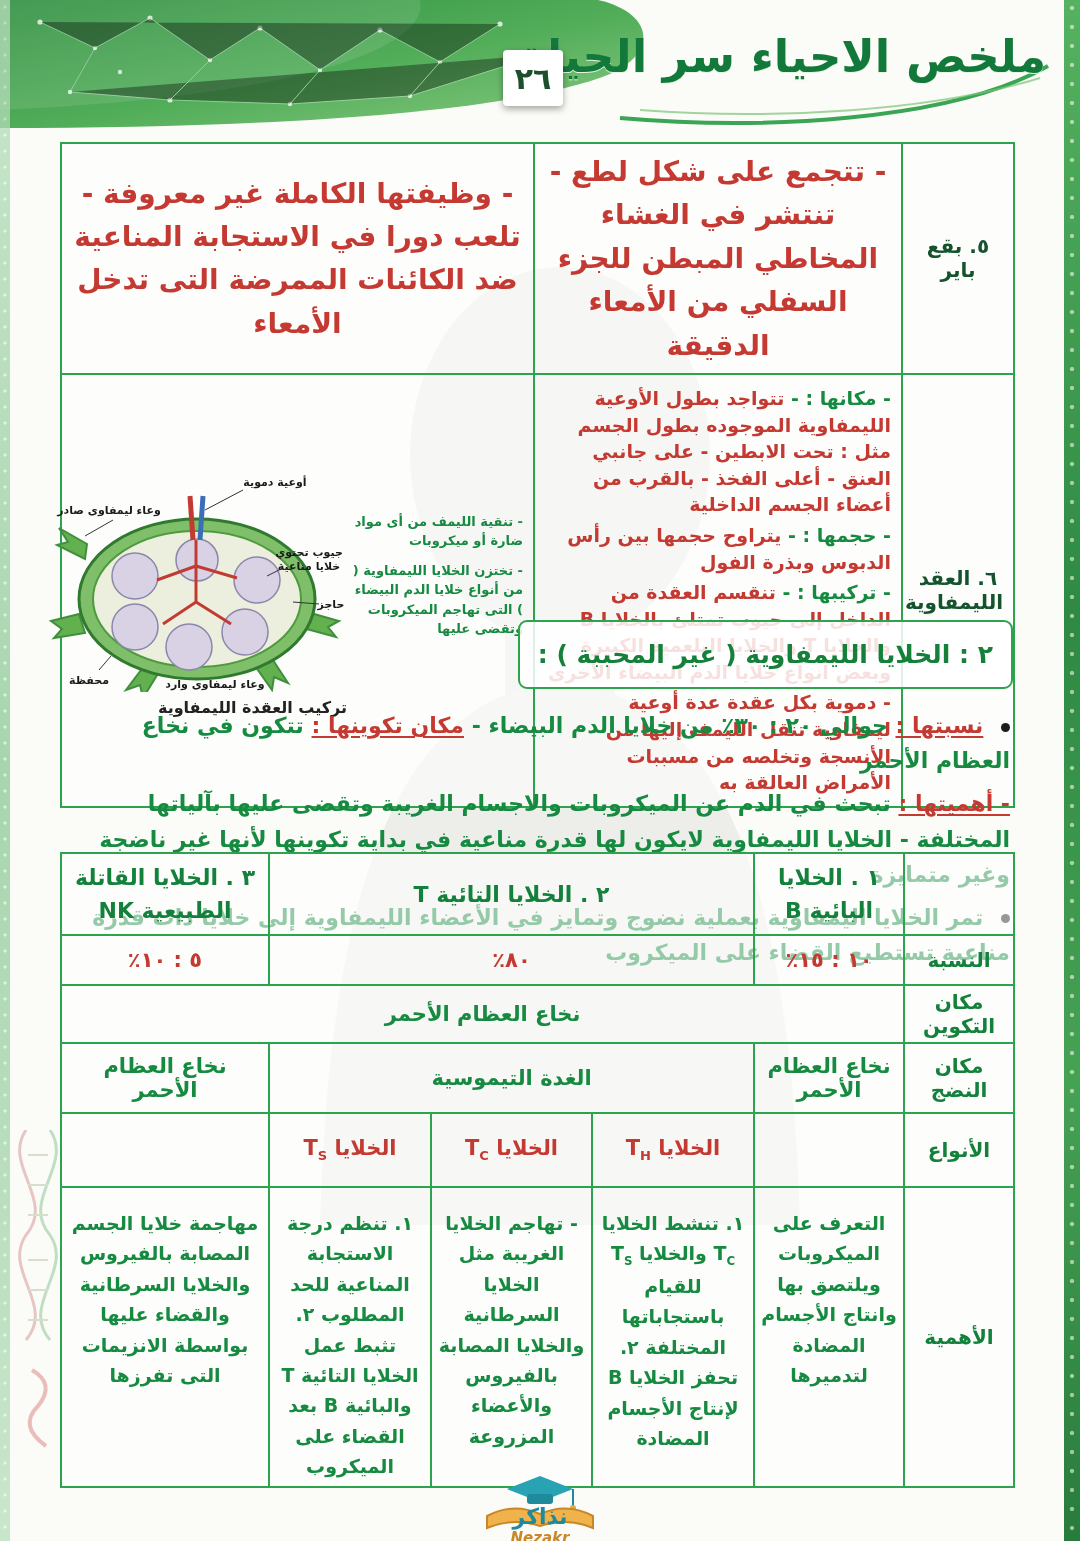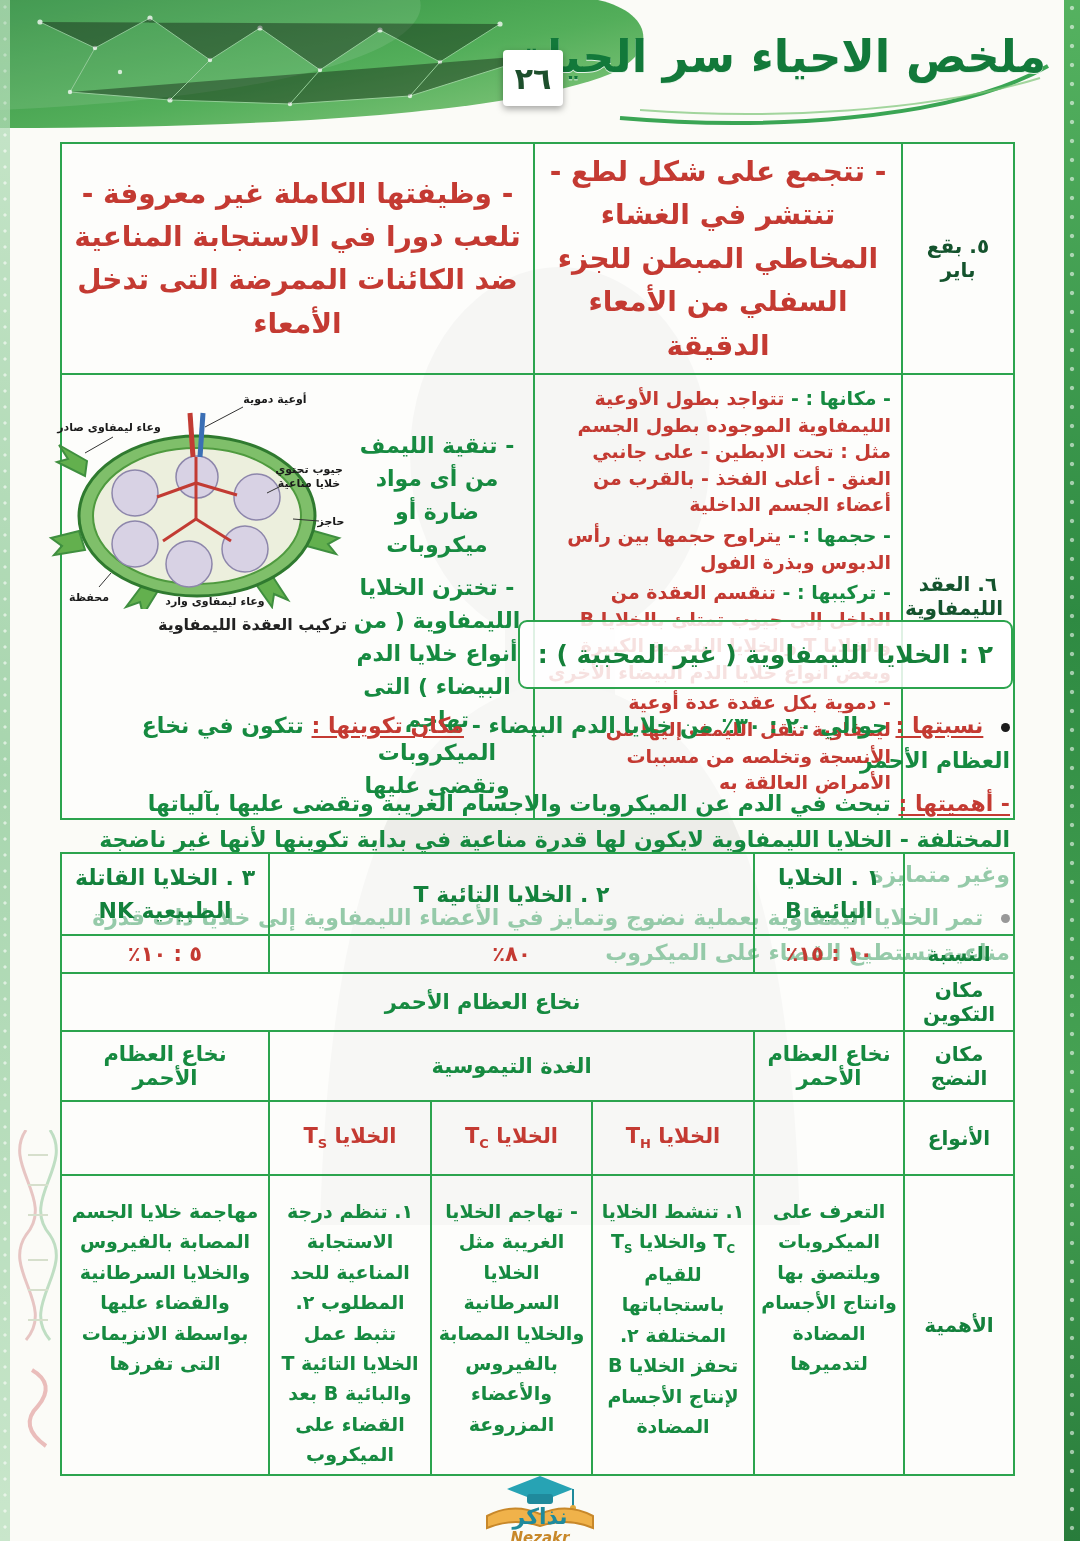--- a/index.html
+++ b/index.html
@@ -60,22 +60,22 @@
 
   .t1 { left:60px; top:142px; width:953px; }
   .t1 td { padding:6px 10px; vertical-align:middle; }
   .t1 .lbl { font-size:20px; font-weight:bold; color:#14532d; text-align:center;margin-left:28px; }
   .t1 .cell { font-size:28px; font-weight:bold; text-align:center; line-height:1.55; }
   .t1 tr.r1 td { height:97px; }
   .t1 .details { font-size:19px; font-weight:bold; text-align:right; line-height:1.4;
                  vertical-align:top; padding-top:10px; }
   .t1 .dline { margin-bottom:4px; }
   .diagwrap { display:flex; gap:4px; align-items:flex-start; }
-  .fnote { width:172px; flex:0 0 auto; font-size:22px; font-weight:bold;
-           line-height:1.5; text-align:center; padding-top:48px; }
+  .fnote { width:172px; flex:0 0 auto; font-size:13px; font-weight:bold;
+           line-height:1.5; text-align:right; padding-top:48px; }
   .fnote div { margin-bottom:10px; }
   figure.diagram { width:300px; }
   figure.diagram figcaption { font-size:16px; font-weight:bold; color:#222;
            text-align:right; margin-top:2px; }
   .diaglabel { font-size:11px; font-weight:bold; fill:#1a1a1a; }
 
   
   .heading-box {
     position:absolute; top:620px; right:67px; z-index:2;
     border:2.5px solid #2ca44e; border-radius:9px; background:#ffffffd9;
@@ -86,21 +86,21 @@
   .bullet { margin-bottom:8px; text-align:right; }
   .dot { display:inline-block; width:9px; height:9px; background:#1b1b1b;
          border-radius:50%; margin-left:10px; vertical-align:middle; }
 
   
   .t2 { left:60px; top:852px; width:953px; }
   .t2 td { padding:4px 6px; text-align:center; vertical-align:middle; }
   .t2 .lbl  { font-size:20px; font-weight:bold; color:#13813c; }
   .t2 .hcell{ font-size:22px; font-weight:bold; color:#13813c; height:82px; line-height:1.5; }
   .t2 .val  { font-size:21px; font-weight:bold; }
-  .t2 tr.rt  td { height:38px; }
+  .t2 tr.rt  td { height:50px; }
   .t2 tr.fm  td { height:50px; }
   .t2 tr.mt  td { height:70px; }
   .t2 tr.ty  td { height:74px; }
   .t2 .imp  { font-size:19px; font-weight:bold; line-height:1.6; vertical-align:top;
               padding-top:20px; height:296px; }
 
   
   .logo { position:absolute; top:1472px; left:50%; transform:translateX(-50%); z-index:2;
           text-align:center; }
   .logo .ar { font-size:22px; font-weight:bold; color:#1f8a9c; margin-top:-34px; }

